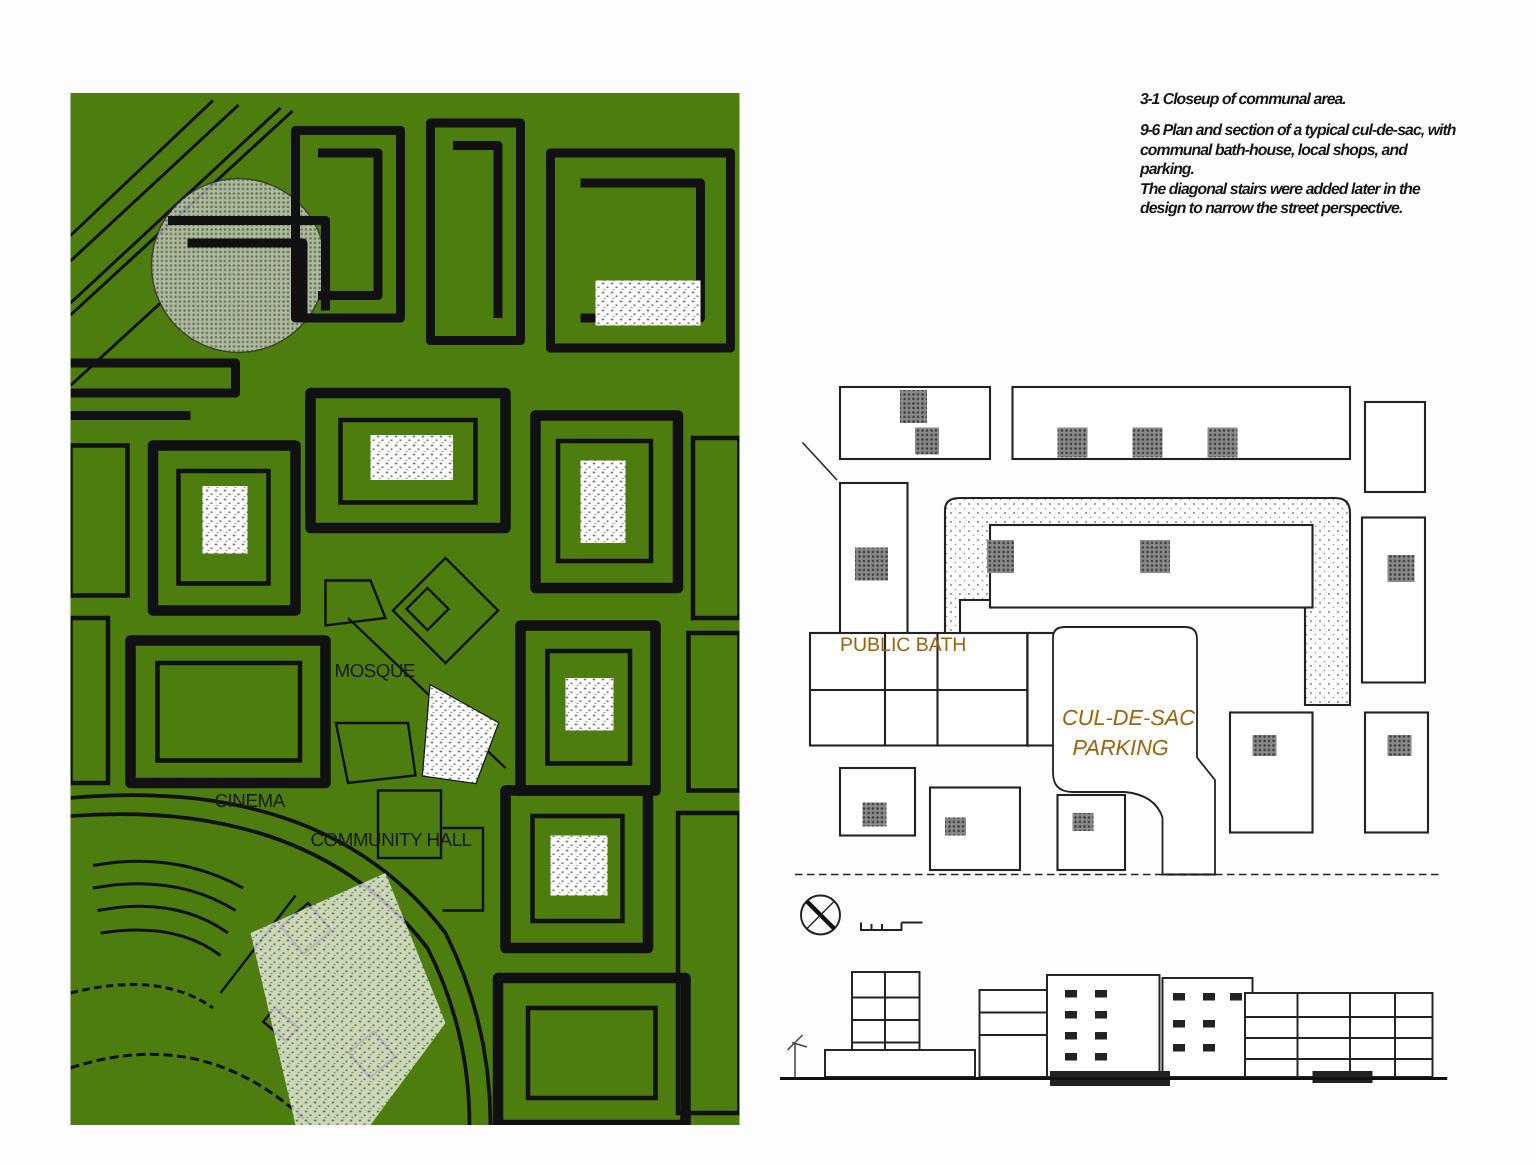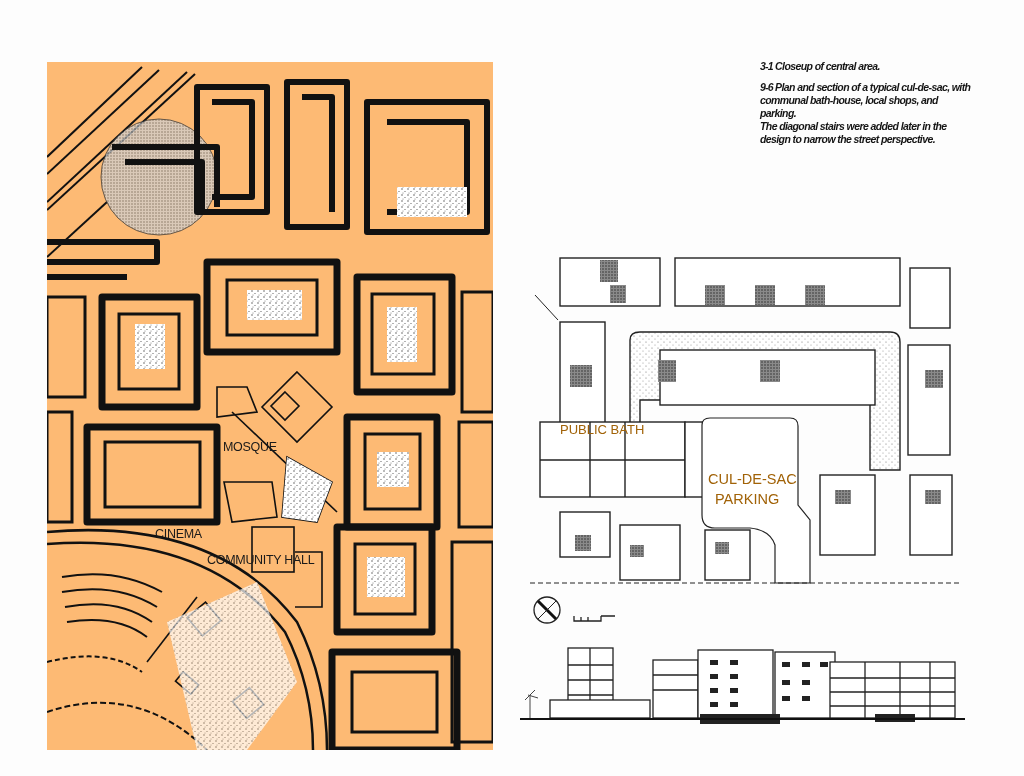--- a/index.html
+++ b/index.html
@@ -1,41 +1,41 @@
 <!DOCTYPE html>
 <html><head>
 <meta charset="utf-8">
 <style>
   html, body { margin: 0; padding: 0; background: #ffffff; }
   body { width: 1024px; height: 776px; position: relative; overflow: hidden;
          font-family: "Liberation Sans", sans-serif; color: #111; }
   .page { position: absolute; left: 0; top: 0; width: 1024px; height: 776px; background: #fdfdfd; }
 
-  .site-plan { position: absolute; left: 47px; top: 62px; width: 446px; height: 688px; overflow: hidden; background: #fdba74; }
+  .site-plan { position: absolute; left: 47px; top: 62px; width: 446px; height: 688px; overflow: hidden; background: #4d7c0f; }
   .site-plan svg { position: absolute; left: 0; top: 0; }
 
   .cds-plan { position: absolute; left: 530px; top: 250px; width: 430px; height: 335px; }
   .cds-plan svg { position: absolute; left: 0; top: 0; }
 
   .section-elev { position: absolute; left: 520px; top: 640px; width: 445px; height: 90px; }
   .section-elev svg { position: absolute; left: 0; top: 0; }
 
   .north-arrow { position: absolute; left: 532px; top: 595px; width: 30px; height: 30px; }
   .scale-bar { position: absolute; left: 573px; top: 610px; width: 45px; height: 12px; }
 
   .caption { position: absolute; left: 760px; top: 60px; width: 215px;
              font-style: italic; font-weight: bold; font-size: 10.5px; line-height: 13px;
              letter-spacing: -0.6px; color: #151515; }
   .caption p { margin: 0 0 8px 0; }
   .caption .num { letter-spacing: -0.8px; }
 
   .map-label { position: absolute; font-size: 12.5px; color: #1a1a1a; letter-spacing: -0.3px;
                white-space: nowrap; background: transparent; }
   .plan-label { position: absolute; font-size: 13px; color: #a16207; white-space: nowrap; font-weight: normal; }
-  .plan-label.big { font-size: 14.5px; }
+  .plan-label.big { font-size: 14.5px; font-style: italic; }
 </style>
 </head>
 <body>
 
 <div class="page">
 
   <div class="site-plan">
     <svg width="446" height="688" viewBox="0 0 446 688">
       <defs>
         <pattern id="stip" width="6" height="6" patternUnits="userSpaceOnUse">
@@ -130,28 +130,28 @@
       <g stroke="#111" fill="none" stroke-width="1.6">
         <line x1="100" y1="600" x2="150" y2="535"></line>
         <rect x="145" y="545" width="24" height="24" transform="rotate(-40 157 557)"></rect>
         <rect x="130" y="615" width="20" height="12" transform="rotate(40 140 621)"></rect>
         <rect x="190" y="630" width="22" height="22" transform="rotate(-40 201 641)"></rect>
       </g>
       <path d="M120 560 L210 520 L250 620 L200 688 L150 688 Z" fill="url(#stip)" opacity="0.7"></path>
     </svg>
 
     <span class="map-label" style="left:176px; top:378px;">MOSQUE</span>
-    <span class="map-label" style="left:108px; top:465px;">CINEMA</span>
+    <span class="map-label" style="left:96px; top:465px;">CINEMA</span>
     <span class="map-label" style="left:160px; top:491px;">COMMUNITY HALL</span>
   </div>
 
   <div class="caption">
     <p>
       <span class="num">3-1</span>
-      <span>Closeup of central area.</span>
+      <span>Closeup of communal area.</span>
     </p>
     <p>
       <span class="num">9-6</span>
       <span>Plan and section of a typical cul-de-sac, with communal bath-house, local shops, and parking.</span><br>
       <span>The diagonal stairs were added later in the design to narrow the street perspective.</span>
     </p>
   </div>
 
   <div class="cds-plan">
     <svg width="430" height="335" viewBox="0 0 430 335">

